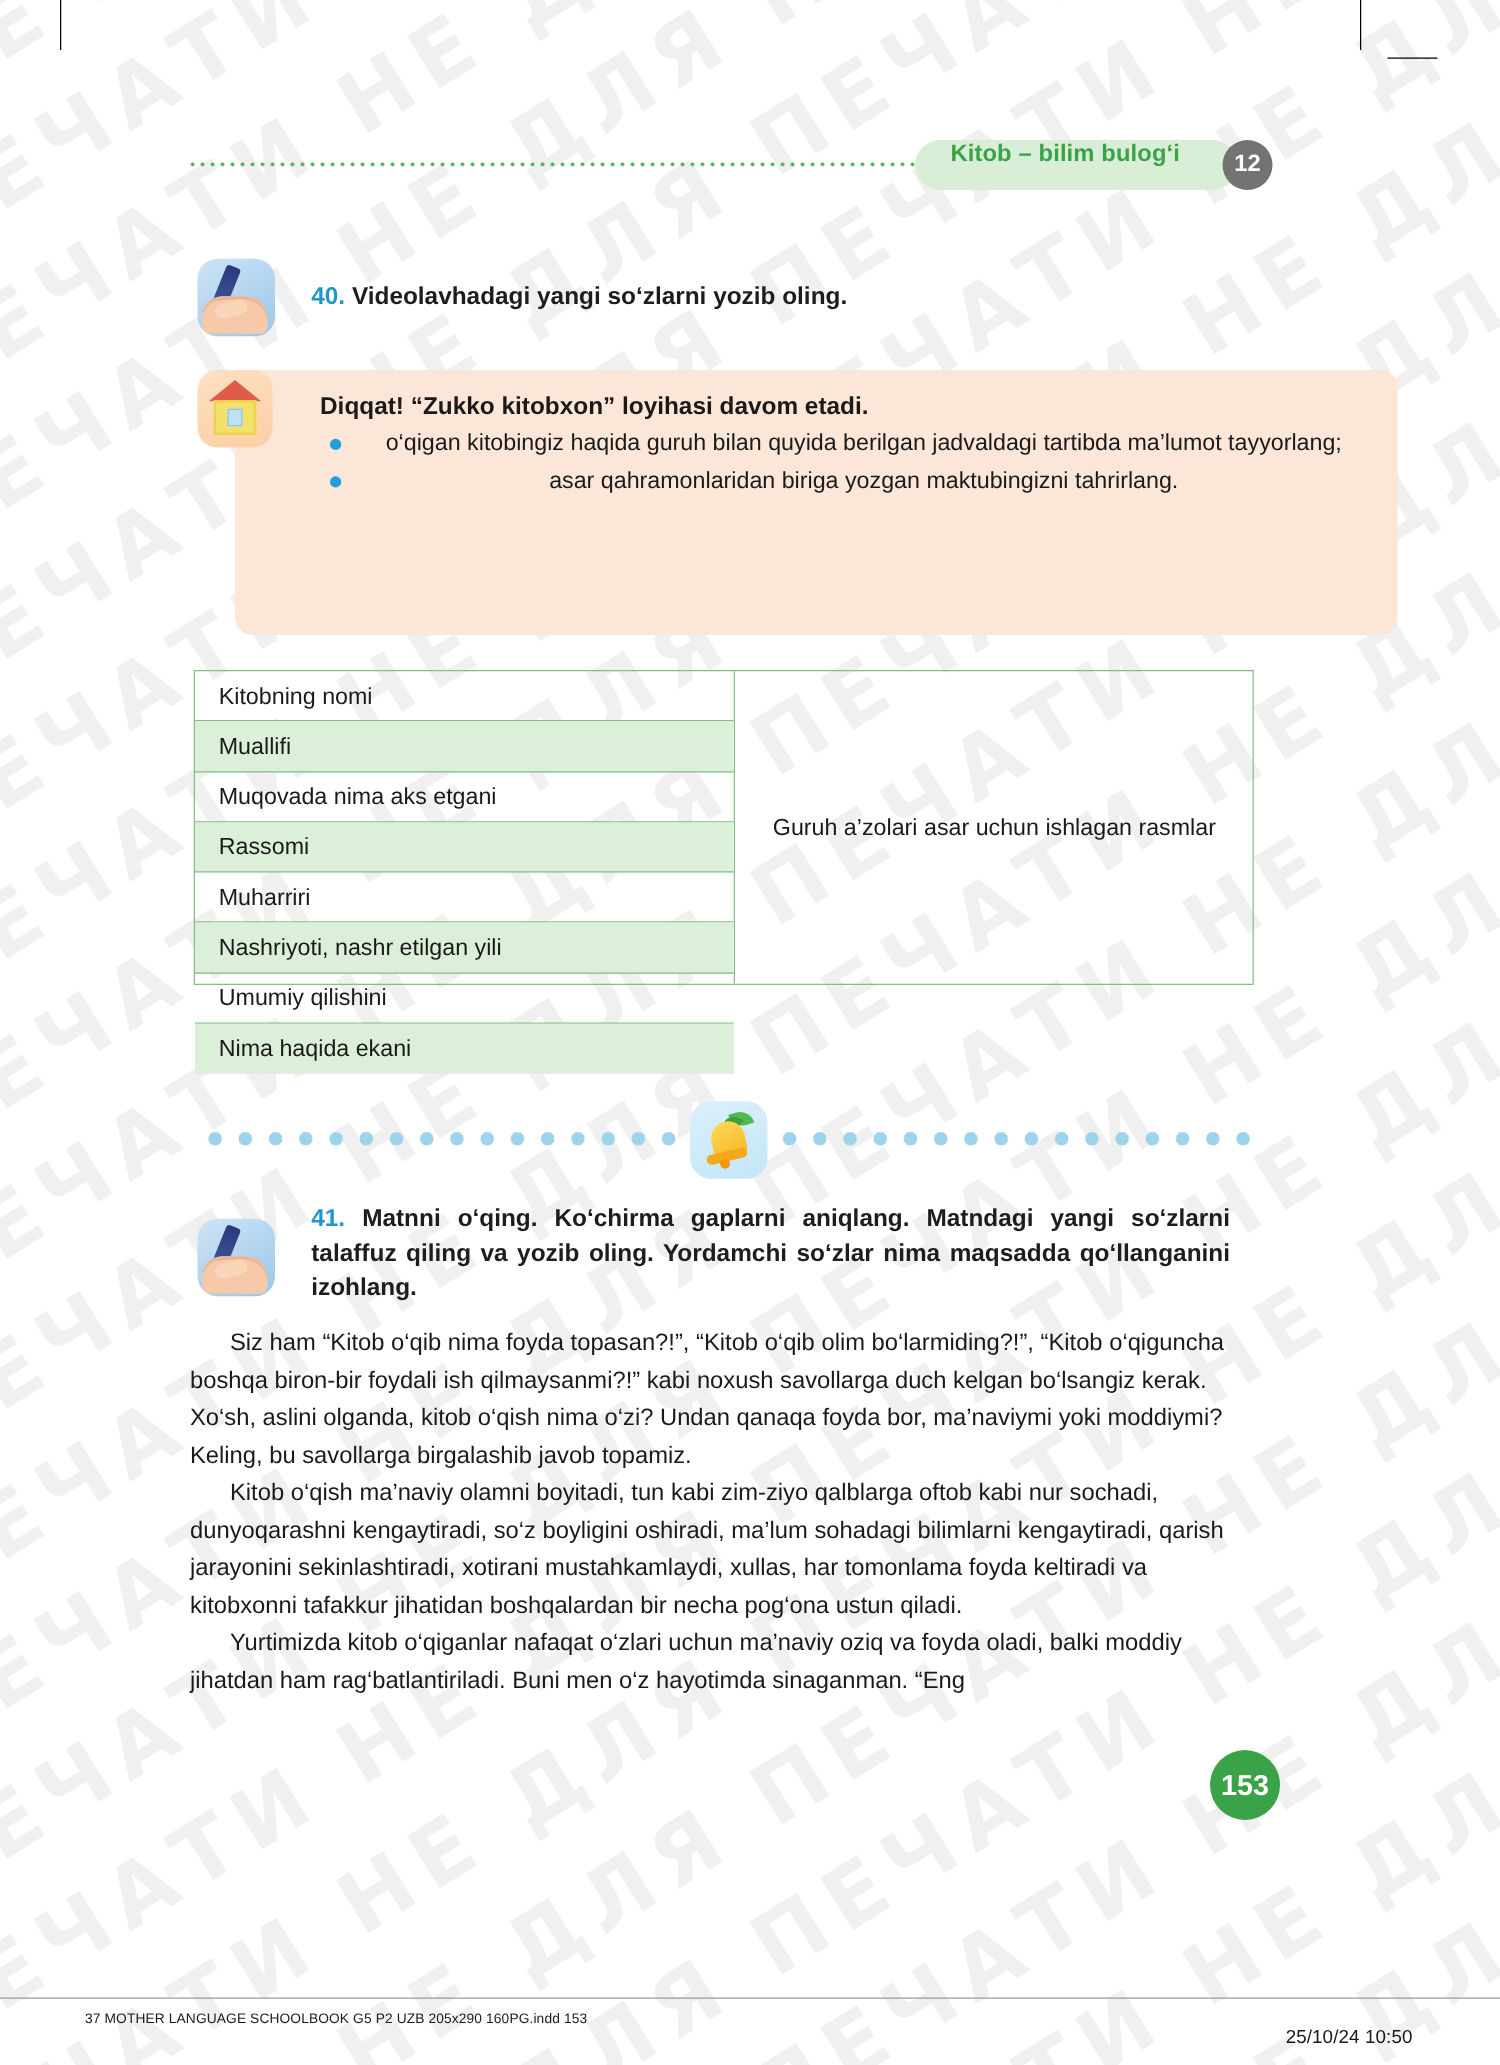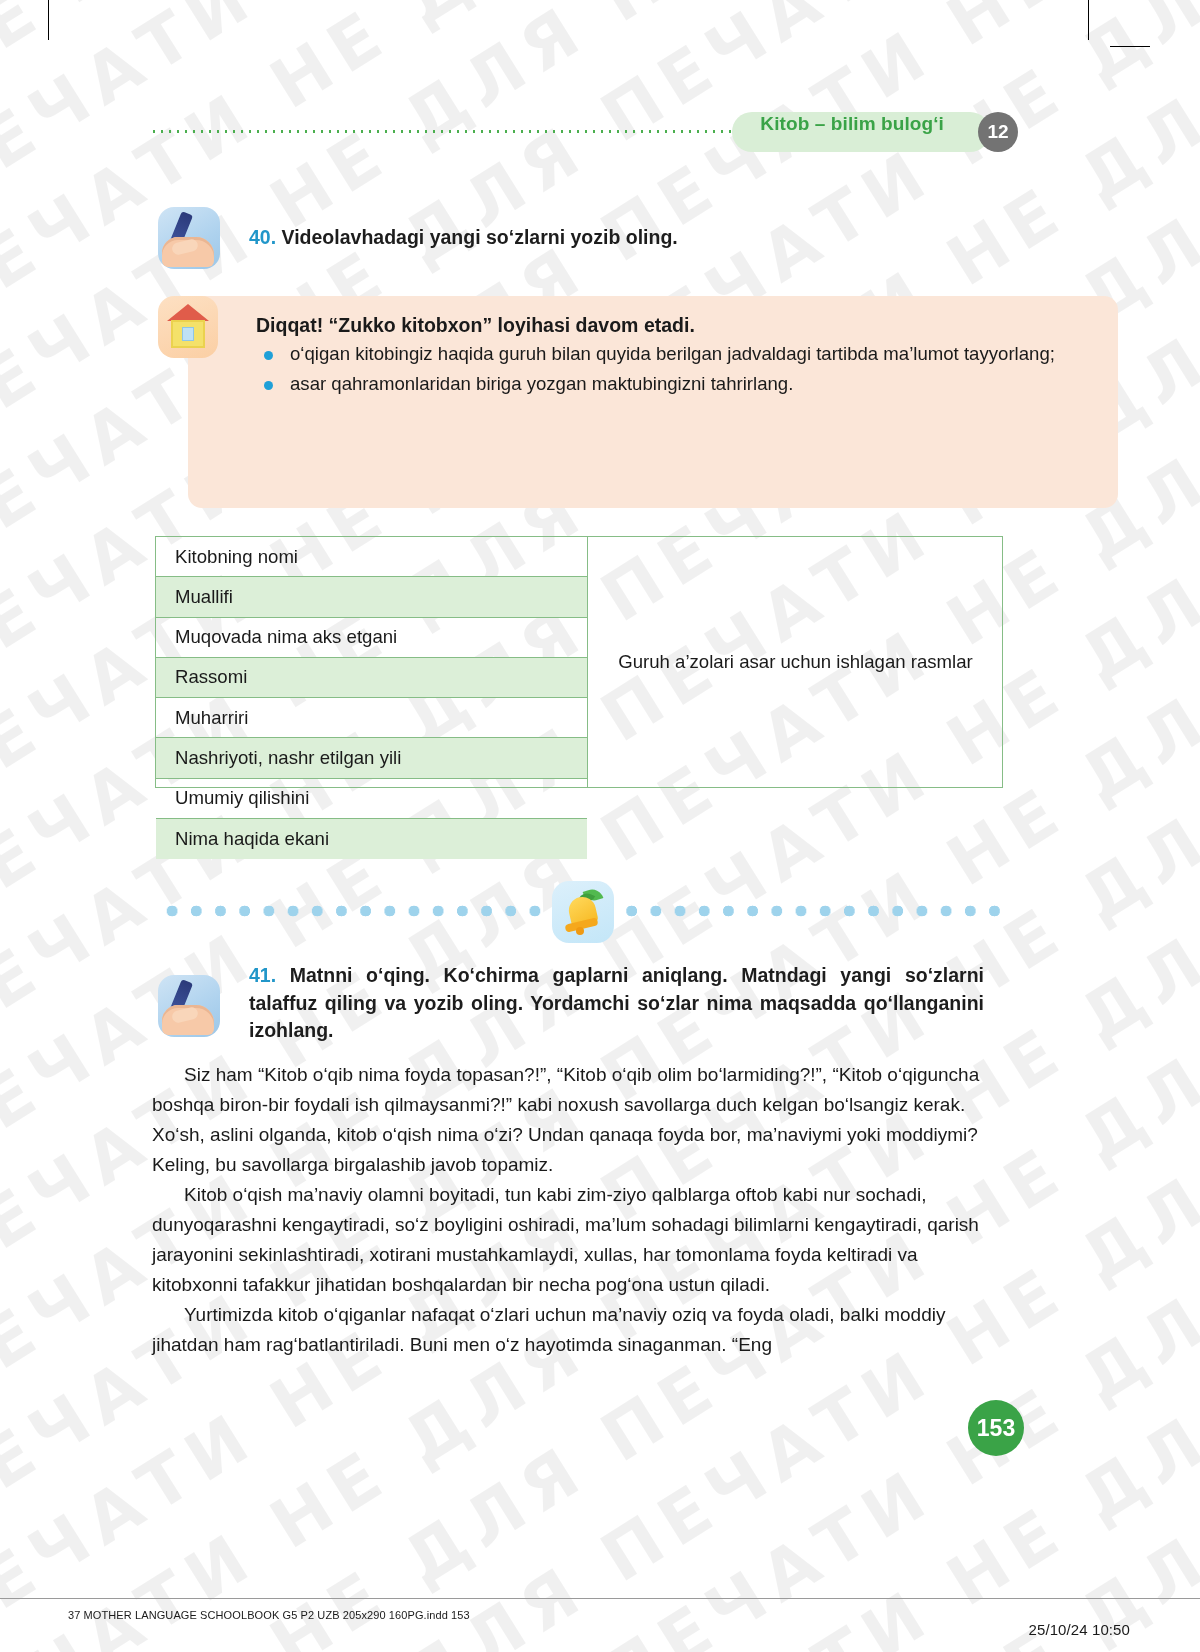--- a/index.html
+++ b/index.html
@@ -167,20 +167,21 @@
   .callout-step {
     font-size: 19.5px;
     font-weight: 700;
     color: #2196c9;
     margin: 0 0 8px 0;
   }
   .callout ul {
     margin: 0;
     padding: 0;
     list-style: none;
+    text-align: center;
   }
   .callout li {
     position: relative;
     padding-left: 34px;
     margin-bottom: 3px;
     font-size: 18.6px;
     line-height: 1.45;
     color: #1a1a1a;
   }
   .callout li::before {

